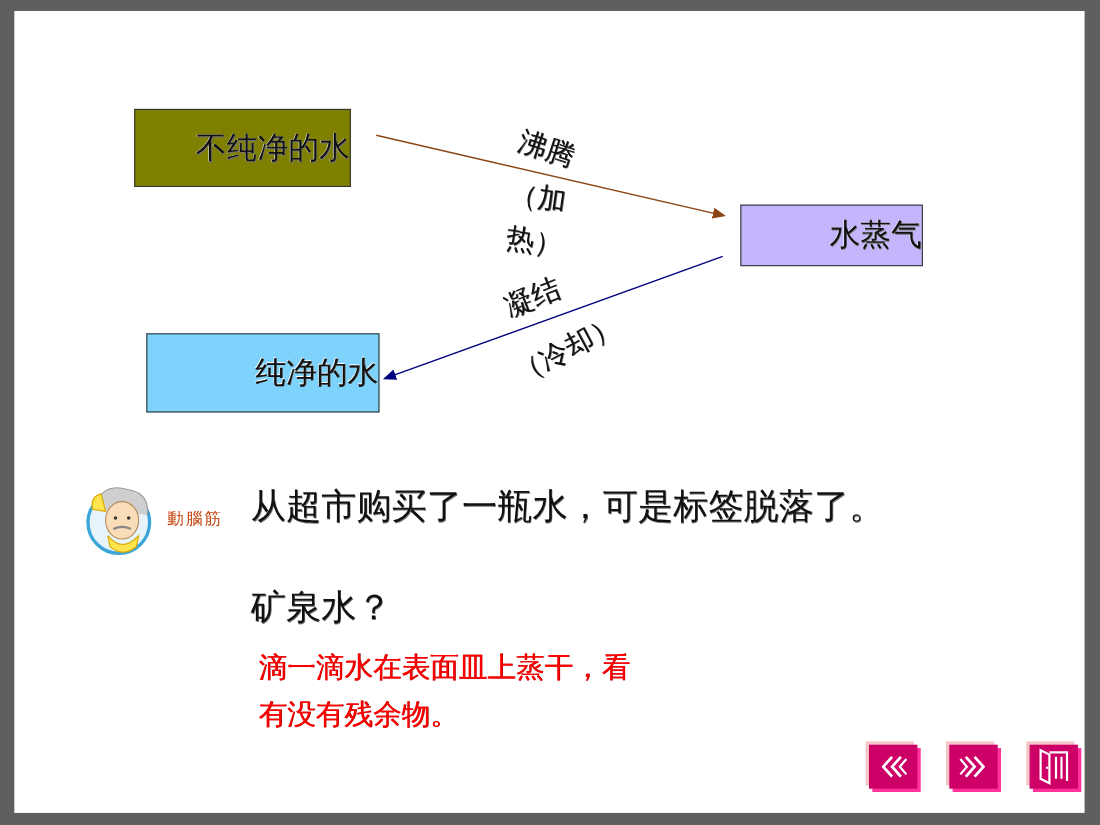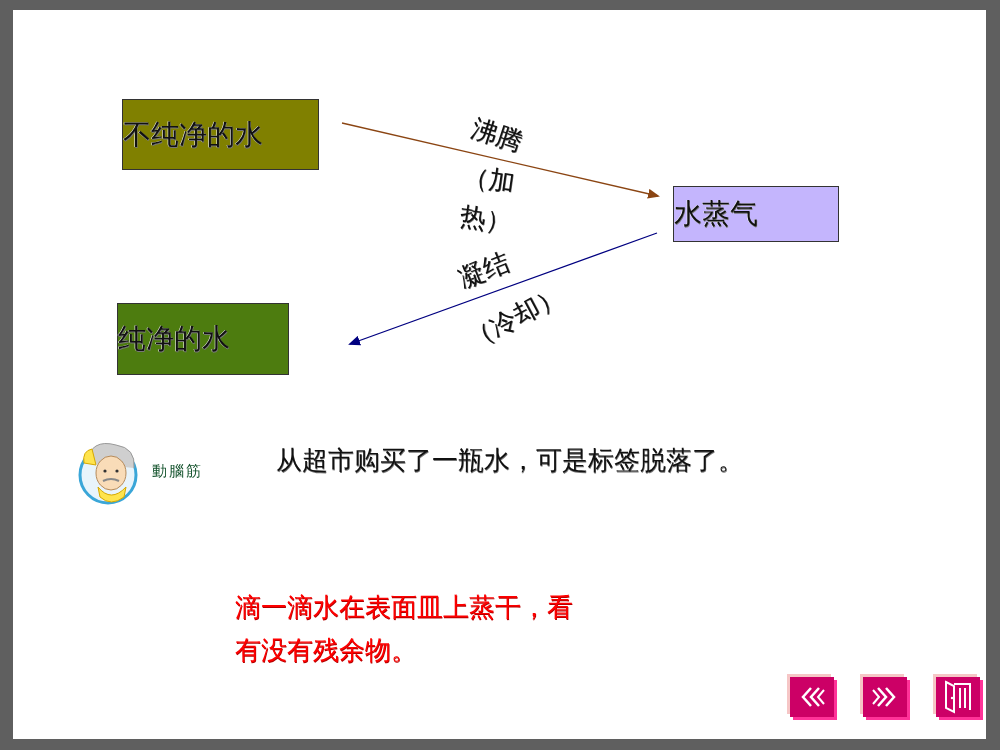--- a/index.html
+++ b/index.html
@@ -5,29 +5,29 @@
   html, body { margin:0; padding:0; }
   body {
     width:1000px; height:750px; background:#5f5f5f; position:relative; overflow:hidden;
     font-family:"DejaVu Sans", "Liberation Sans", sans-serif;
   }
   .slide {
     position:absolute; left:13px; top:10px; width:973px; height:729px; background:#ffffff;
   }
   .box {
     position:absolute; border:1px solid #333; box-sizing:border-box;
-    display:flex; align-items:center; justify-content:flex-start;
+    display:flex; align-items:center; justify-content:flex-end;
     font-size:28px; color:#111;
     text-shadow: 1px 1px 0 rgba(255,255,255,0.35), -1px -1px 0 rgba(0,0,0,0.15);
   }
   .embossed {
     text-shadow: 0.6px 0.6px 0 #777, -0.4px -0.4px 0 #fff;
   }
   .rot { position:absolute; font-size:26px; color:#111; white-space:nowrap; }
-  .q-text { position:absolute; font-size:26px; color:#111; line-height:44px;margin-left:48px; }
+  .q-text { position:absolute; font-size:32px; color:#111; line-height:44px; }
   .answer { position:absolute; font-size:26px; color:#ff0000; line-height:44px; }
   .nav-btn {
     position:absolute; width:44px; height:40px; background:#cc0066;
     box-shadow: -3px -3px 0 #f6c6c6, 3px 3px 0 #ff3399;
     display:flex; align-items:center; justify-content:center; cursor:pointer;
   }
   .mascot { position:absolute; left:63px; top:423px; width:140px; height:80px; }
 </style>
 </head>
 <body>
@@ -35,21 +35,21 @@
 <div class="slide">
 
   <div class="box embossed" style="left:109px; top:89px; width:197px; height:71px; background:#808000;">
     <span>不纯净的水</span>
   </div>
 
   <div class="box embossed" style="left:660px; top:176px; width:166px; height:56px; background:#c4b5fd;">
     <span>水蒸气</span>
   </div>
 
-  <div class="box embossed" style="left:104px; top:293px; width:172px; height:72px; background:#4d7c0f;">
+  <div class="box embossed" style="left:120px; top:293px; width:212px; height:72px; background:#7dd3fc;">
     <span>纯净的水</span>
   </div>
 
   <svg style="position:absolute; left:0; top:0;" width="973" height="729">
     <defs>
       <marker id="mBrown" markerWidth="12" markerHeight="10" refX="10" refY="5" orient="auto" markerUnits="userSpaceOnUse">
         <path d="M0,0 L12,5 L0,10 Z" fill="#8b4513"></path>
       </marker>
       <marker id="mNavy" markerWidth="12" markerHeight="10" refX="10" refY="5" orient="auto" markerUnits="userSpaceOnUse">
         <path d="M0,0 L12,5 L0,10 Z" fill="#000080"></path>
@@ -80,25 +80,28 @@
     <svg width="70" height="80" viewBox="0 0 70 80" style="position:absolute; left:0; top:0;">
       <circle cx="32" cy="42" r="28" fill="#e8f4fb" stroke="#3aa6d8" stroke-width="3"></circle>
       <path d="M10 30 Q15 5 40 12 Q60 15 58 35" fill="#cfcfcf" stroke="#999" stroke-width="1"></path>
       <ellipse cx="35" cy="40" rx="15" ry="17" fill="#f9dcb8" stroke="#b58a5a" stroke-width="1"></ellipse>
       <path d="M22 54 Q35 70 50 54 L48 64 Q35 74 24 64 Z" fill="#ffe44d" stroke="#d6a800" stroke-width="1"></path>
       <path d="M8 30 Q6 18 16 16 L20 32 Z" fill="#ffe44d" stroke="#d6a800" stroke-width="1"></path>
       <circle cx="29" cy="38" r="1.6" fill="#333"></circle>
       <circle cx="41" cy="38" r="1.6" fill="#333"></circle>
       <path d="M27 48 Q35 44 43 48" stroke="#888" stroke-width="2" fill="none"></path>
     </svg>
-    <span style="position:absolute; left:76px; top:29px; font-size:15px; color:#14532d; letter-spacing:2px;">動腦筋</span>
+    <span style="position:absolute; left:76px; top:29px; font-size:15px; color:#c2410c; letter-spacing:2px;">動腦筋</span>
   </div>
 
   <div class="q-text embossed" style="left:215px; top:428px;">
     <span>从超市购买了一瓶水，可是标签脱落了。</span>
+  </div>
+  <div class="q-text embossed" style="left:215px; top:520px;">
+    <span>矿泉水？</span>
   </div>
 
   <div class="answer" style="left:222px; top:575px; text-shadow:0.6px 0.6px 0 #b30000;">
     <span>滴一滴水在表面皿上蒸干，看</span>
   </div>
   <div class="answer" style="left:222px; top:618px; text-shadow:0.6px 0.6px 0 #b30000;">
     <span>有没有残余物。</span>
   </div>
 
   <div class="nav-btn" style="left:777px; top:667px;">

